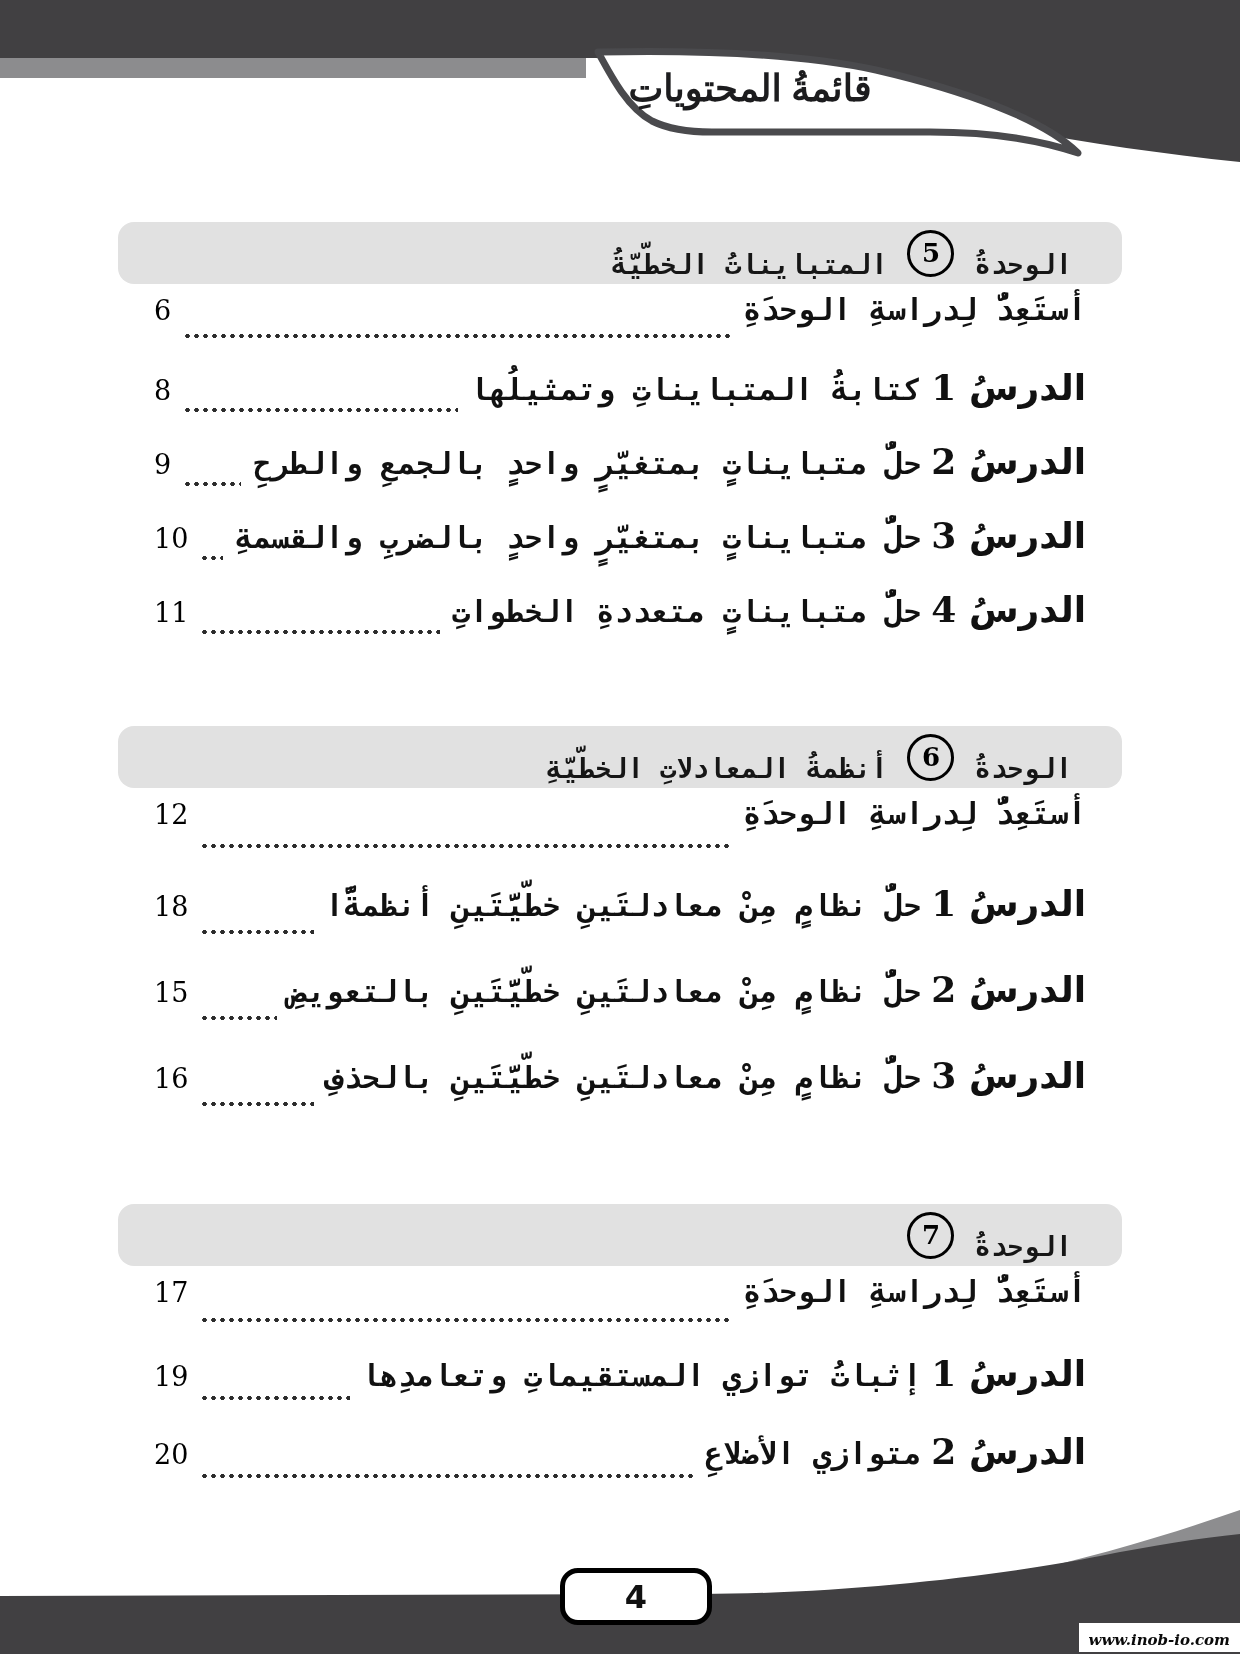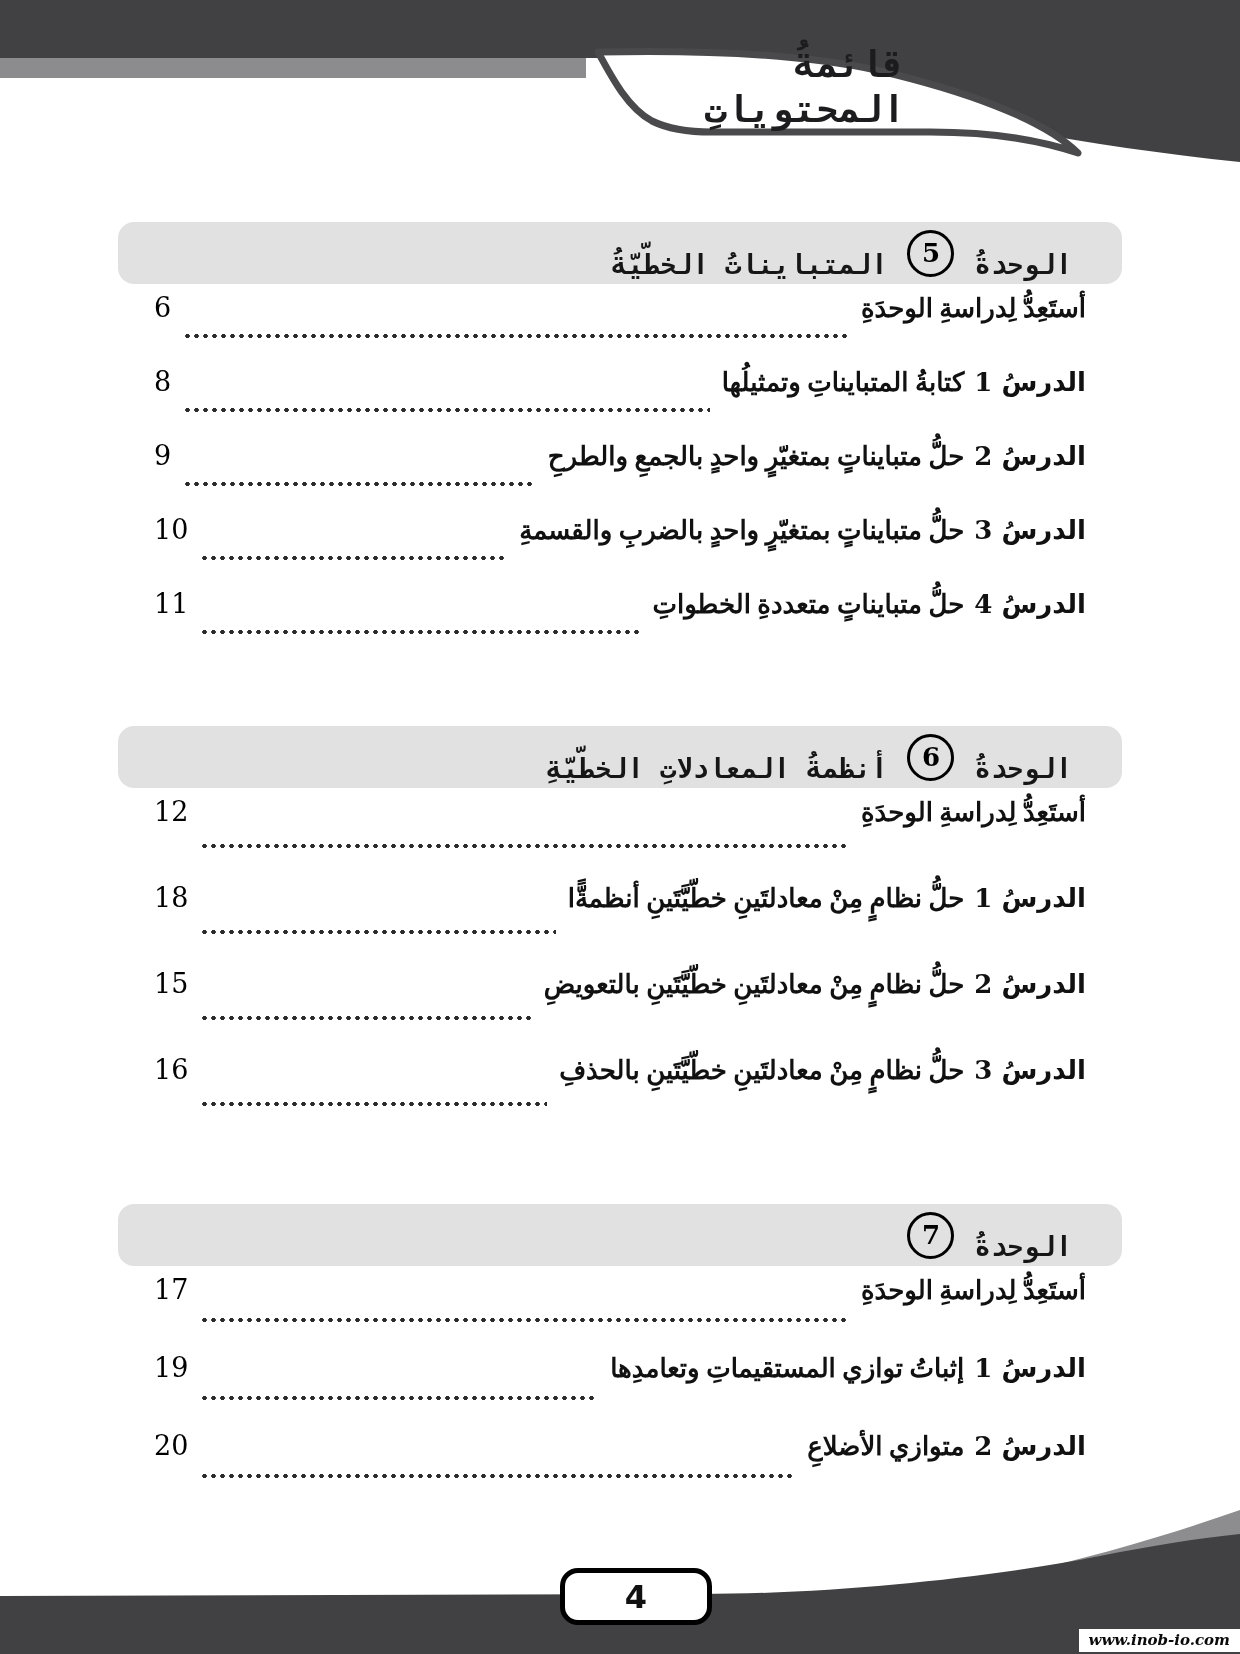--- a/index.html
+++ b/index.html
@@ -8,21 +8,21 @@
     font-family:"DejaVu Sans","Liberation Sans",sans-serif;
     overflow:hidden;color:#111;
   }
 
   
   .header-banner{position:absolute;top:0;left:0;width:1240px;height:170px;}
   .header-title{
     position:absolute;top:62px;left:595px;width:310px;height:52px;
     display:flex;align-items:center;justify-content:center;
     font-size:37px;font-weight:700;color:#1c1c1e;direction:rtl;
-    font-family:Liberation Mono, monospace;
+    font-family:Liberation Serif, serif;
   }
 
   
   .toc-main{padding:222px 118px 0 118px;direction:rtl;}
   .unit-section{margin-bottom:64px;}
   .unit-bar{
     height:62px;background:#e1e1e1;border-radius:16px;
     display:flex;align-items:center;direction:rtl;
     padding:0 50px 0 20px;gap:14px;
   }
@@ -38,27 +38,27 @@
     margin:0 6px;
   }
   .entry-list{padding:8px 36px 0 36px;}
   .entry{
     display:flex;align-items:baseline;direction:rtl;
   }
   .unit-section:nth-child(1) .entry{height:74px;}
   .unit-section:nth-child(2) .entry{height:86px;}
   .unit-section:nth-child(3) .entry{height:78px;}
   .entry-label{
-    font-size:26px;font-weight:700;white-space:nowrap;
+    font-size:36px;font-weight:700;white-space:nowrap;
     font-family:"DejaVu Serif","DejaVu Sans",serif;
     margin-left:10px;
   }
   .entry-title{
-    font-size:26px;font-weight:600;white-space:nowrap;
-    font-family:Liberation Serif, serif;
+    font-size:30px;font-weight:600;white-space:nowrap;
+    font-family:Liberation Mono, monospace;
   }
   .dotted-leader{
     flex:1 1 auto;height:6px;align-self:center;margin:14px 12px 0 12px;
     background-image:radial-gradient(circle,#2b2b2b 2px,transparent 2.5px);
     background-size:9px 6px;background-repeat:repeat-x;background-position:0 50%;
   }
   .entry-page{
     font-size:27px;font-weight:400;color:#000;direction:ltr;
     font-family:"DejaVu Serif","Liberation Serif",serif;white-space:nowrap;
   }
@@ -66,21 +66,21 @@
   
   .footer-banner{position:absolute;left:0;bottom:0;width:1240px;height:150px;}
   .page-number-box{
     position:absolute;left:560px;top:1568px;width:152px;height:57px;
     background:#fff;border:5px solid #000;border-radius:18px;
     display:flex;align-items:center;justify-content:center;box-sizing:border-box;
     font-size:32px;font-weight:700;font-family:"DejaVu Sans",sans-serif;
   }
   .watermark{
     position:absolute;right:0;bottom:2px;
-    background:#fff;padding:2px 10px 3px 10px;
+    background:#fff;padding:8px 10px 3px 10px;
     font-family:"DejaVu Serif","Liberation Serif",serif;
     font-style:italic;font-weight:700;font-size:15px;color:#0a0a0a;
     white-space:nowrap;
   }
 </style>
 </head>
 <body>
 
 <div class="header-banner">
   <svg width="1240" height="170" viewBox="0 0 1240 170">

